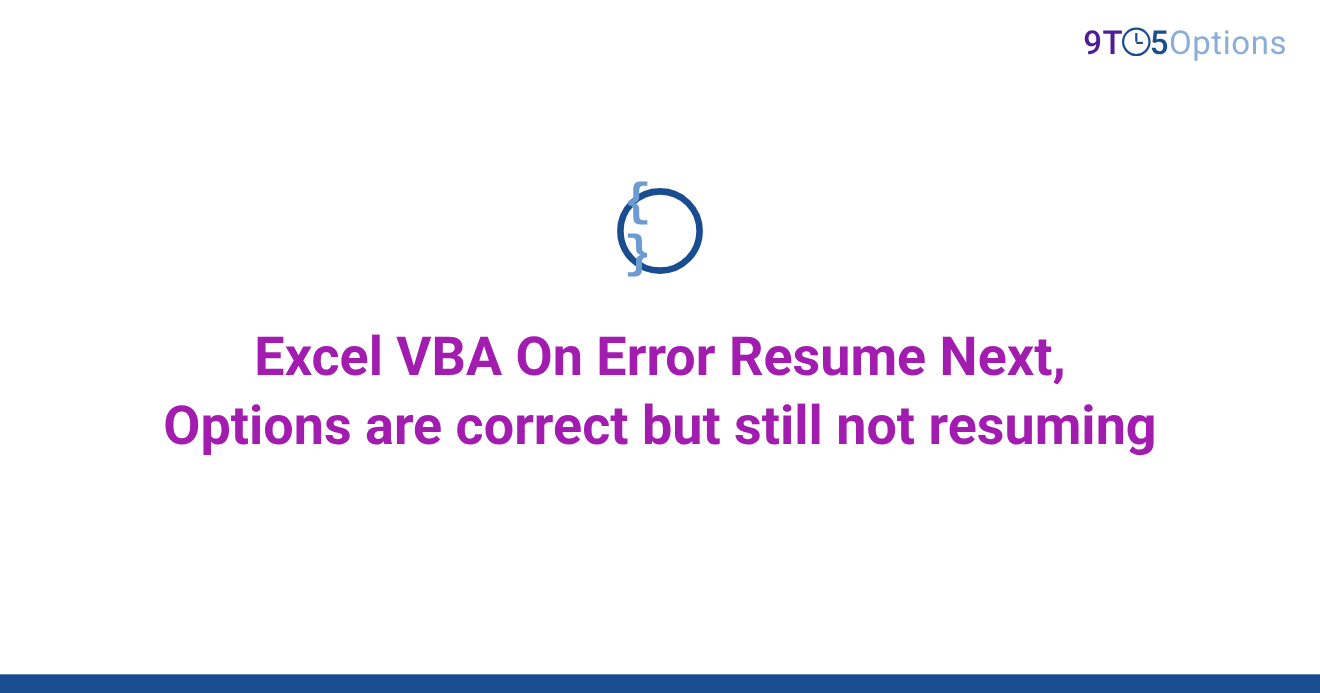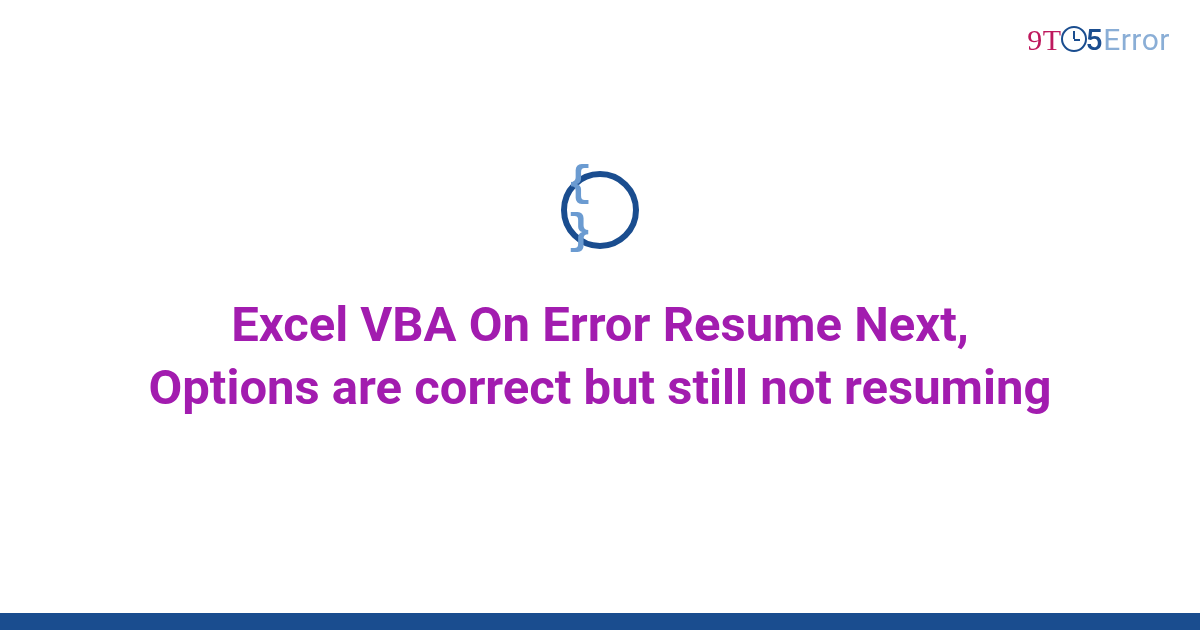--- a/index.html
+++ b/index.html
@@ -17,23 +17,22 @@
     }
     .logo {
       position: absolute;
       top: 22px;
       right: 30px;
       font-size: 30px;
       font-weight: 400;
       letter-spacing: 0.5px;
     }
     .logo-9t {
-      color: #be185d;
+      color: #4c1d95;
       font-weight: 500;
-      font-family: Liberation Serif, serif;
     }
     .logo-clock {
       display: inline-flex;
       align-items: center;
       justify-content: center;
       width: 26px;
       height: 26px;
       border: 2.5px solid #1a4d8f;
       border-radius: 50%;
       position: relative;
@@ -113,21 +112,21 @@
       left: 0;
       width: 100%;
       height: 17px;
       background: #1a4d8f;
     }
   </style>
 </head>
 <body>
 
 <div class="logo">
-  <span class="logo-9t">9T</span><span class="logo-clock"></span><span class="logo-5">5</span><span class="logo-answer">Error</span>
+  <span class="logo-9t">9T</span><span class="logo-clock"></span><span class="logo-5">5</span><span class="logo-answer">Options</span>
 </div>
 
 <div class="content">
   <div class="code-icon">
     <span>{ }</span>
   </div>
   <h1 class="title">Excel VBA On Error Resume Next, Options are correct but still not resuming</h1>
 </div>
 
 <div class="footer-bar"></div>

